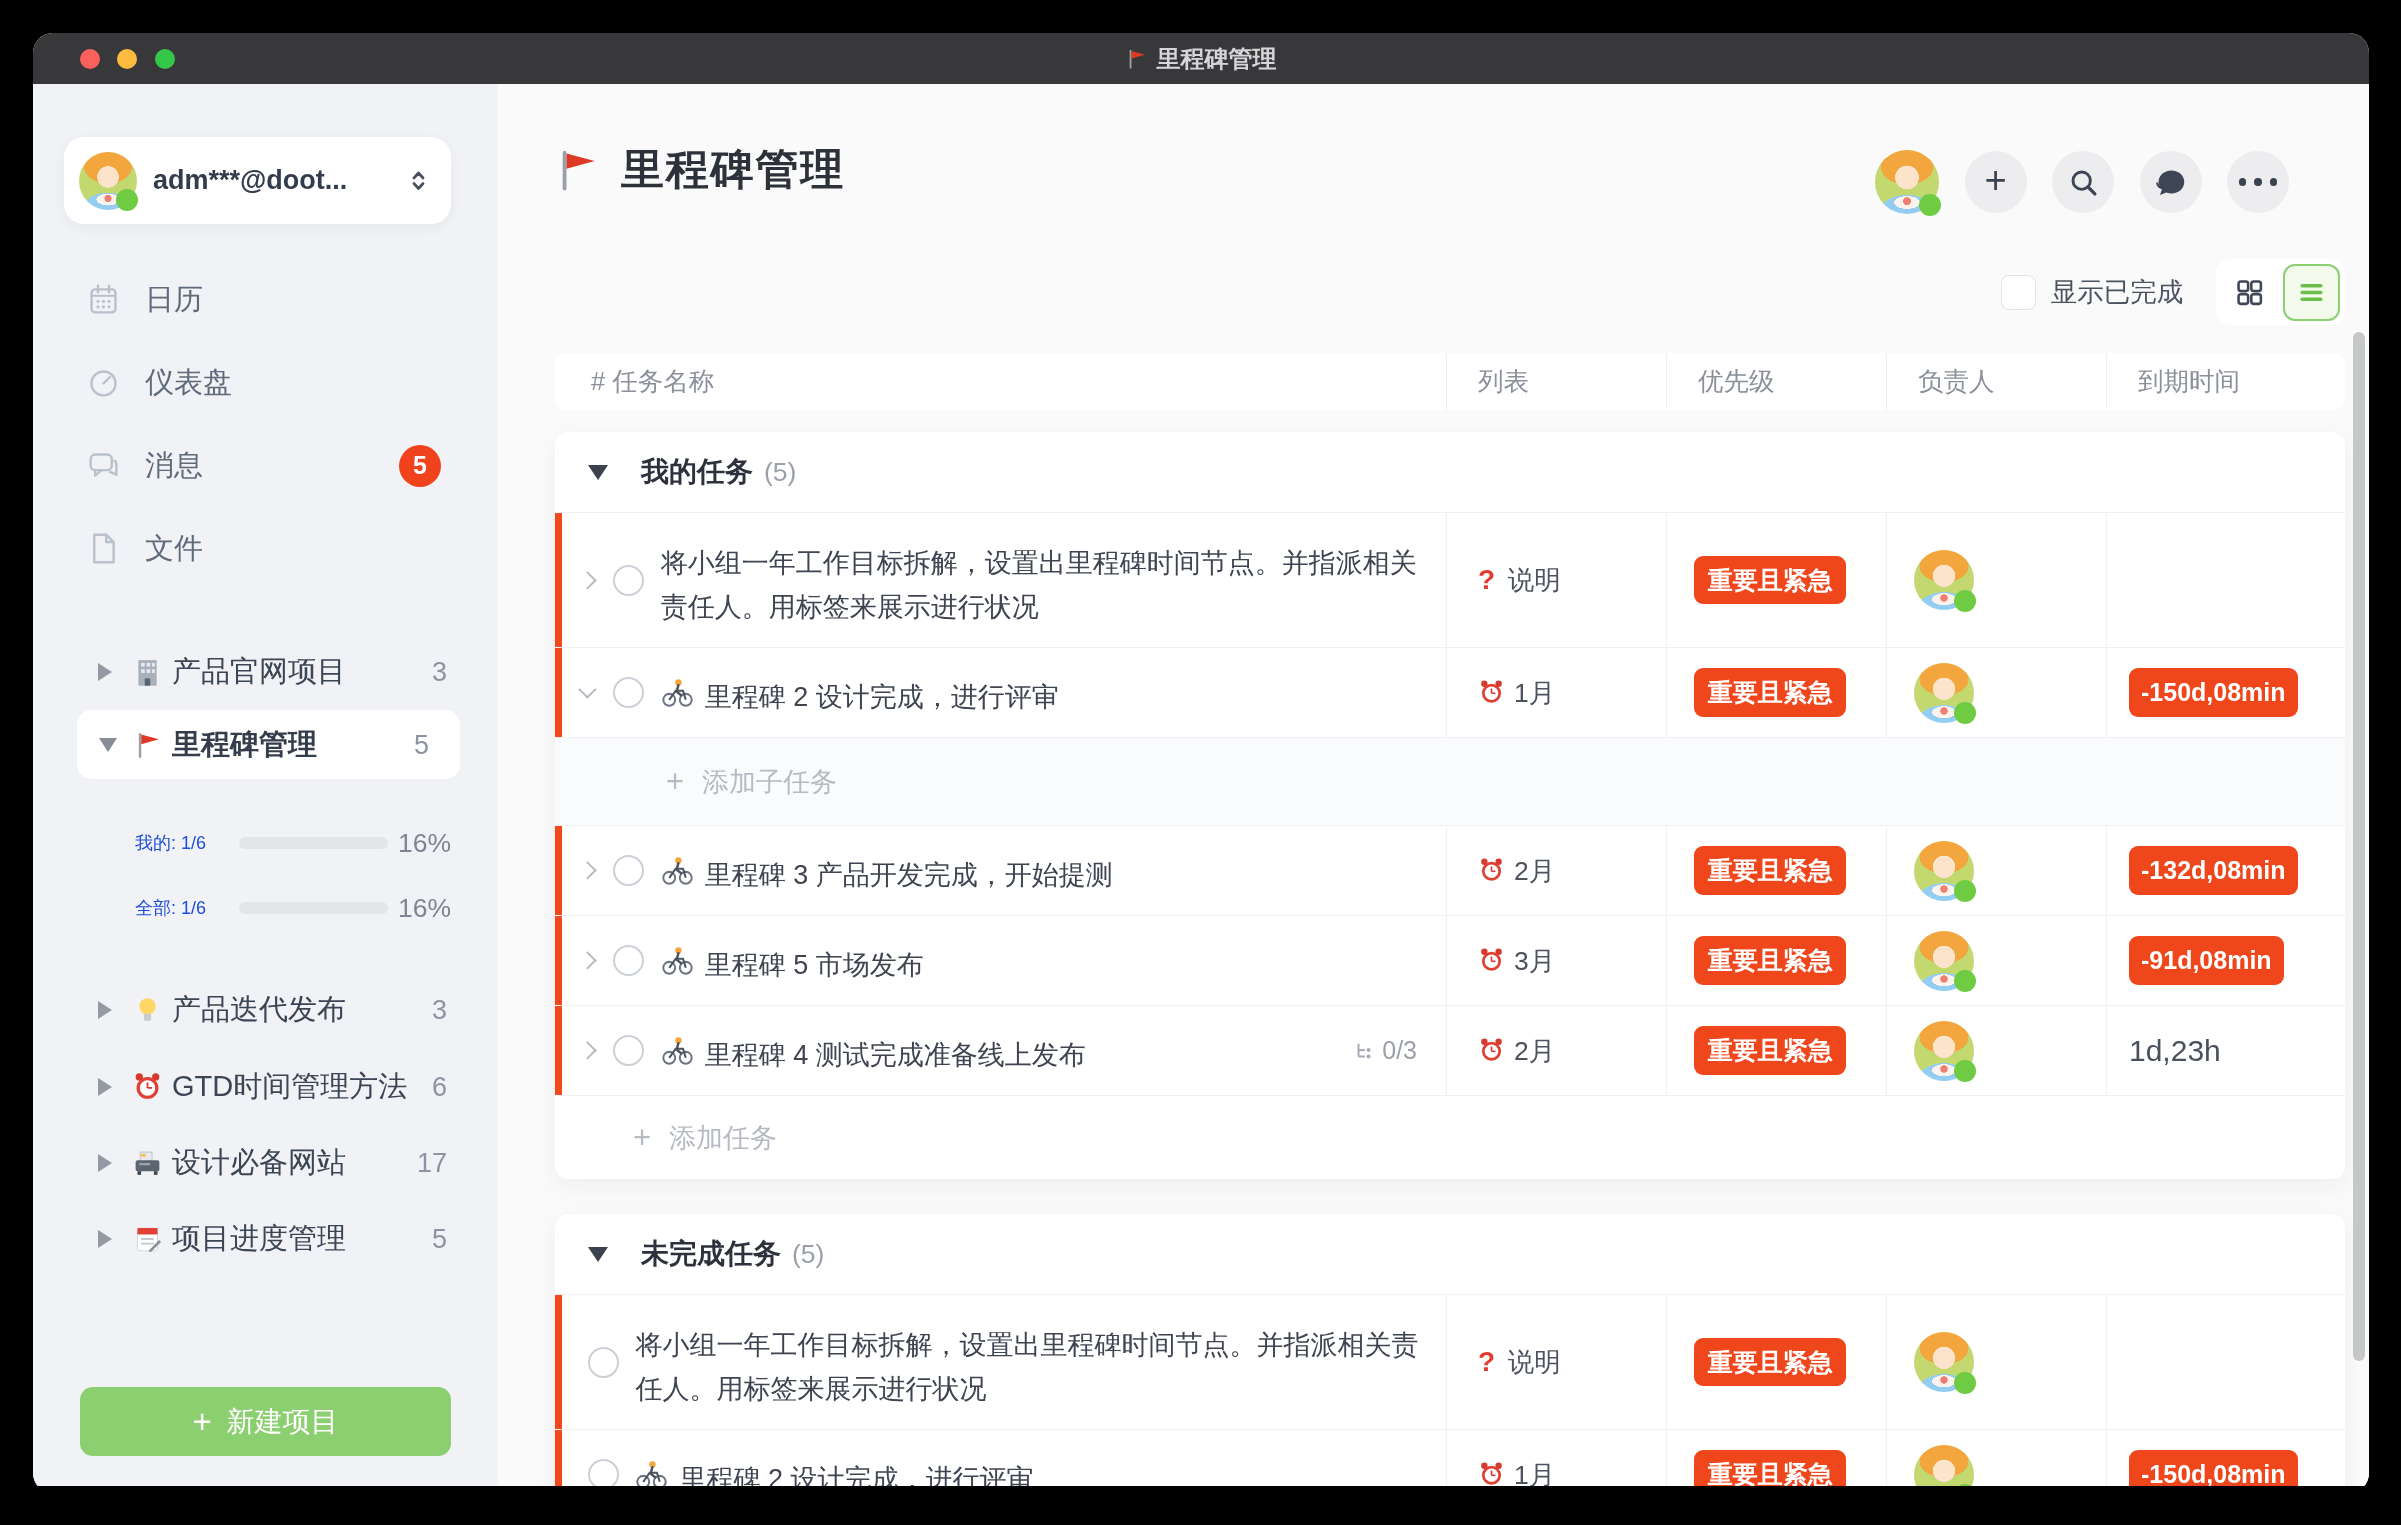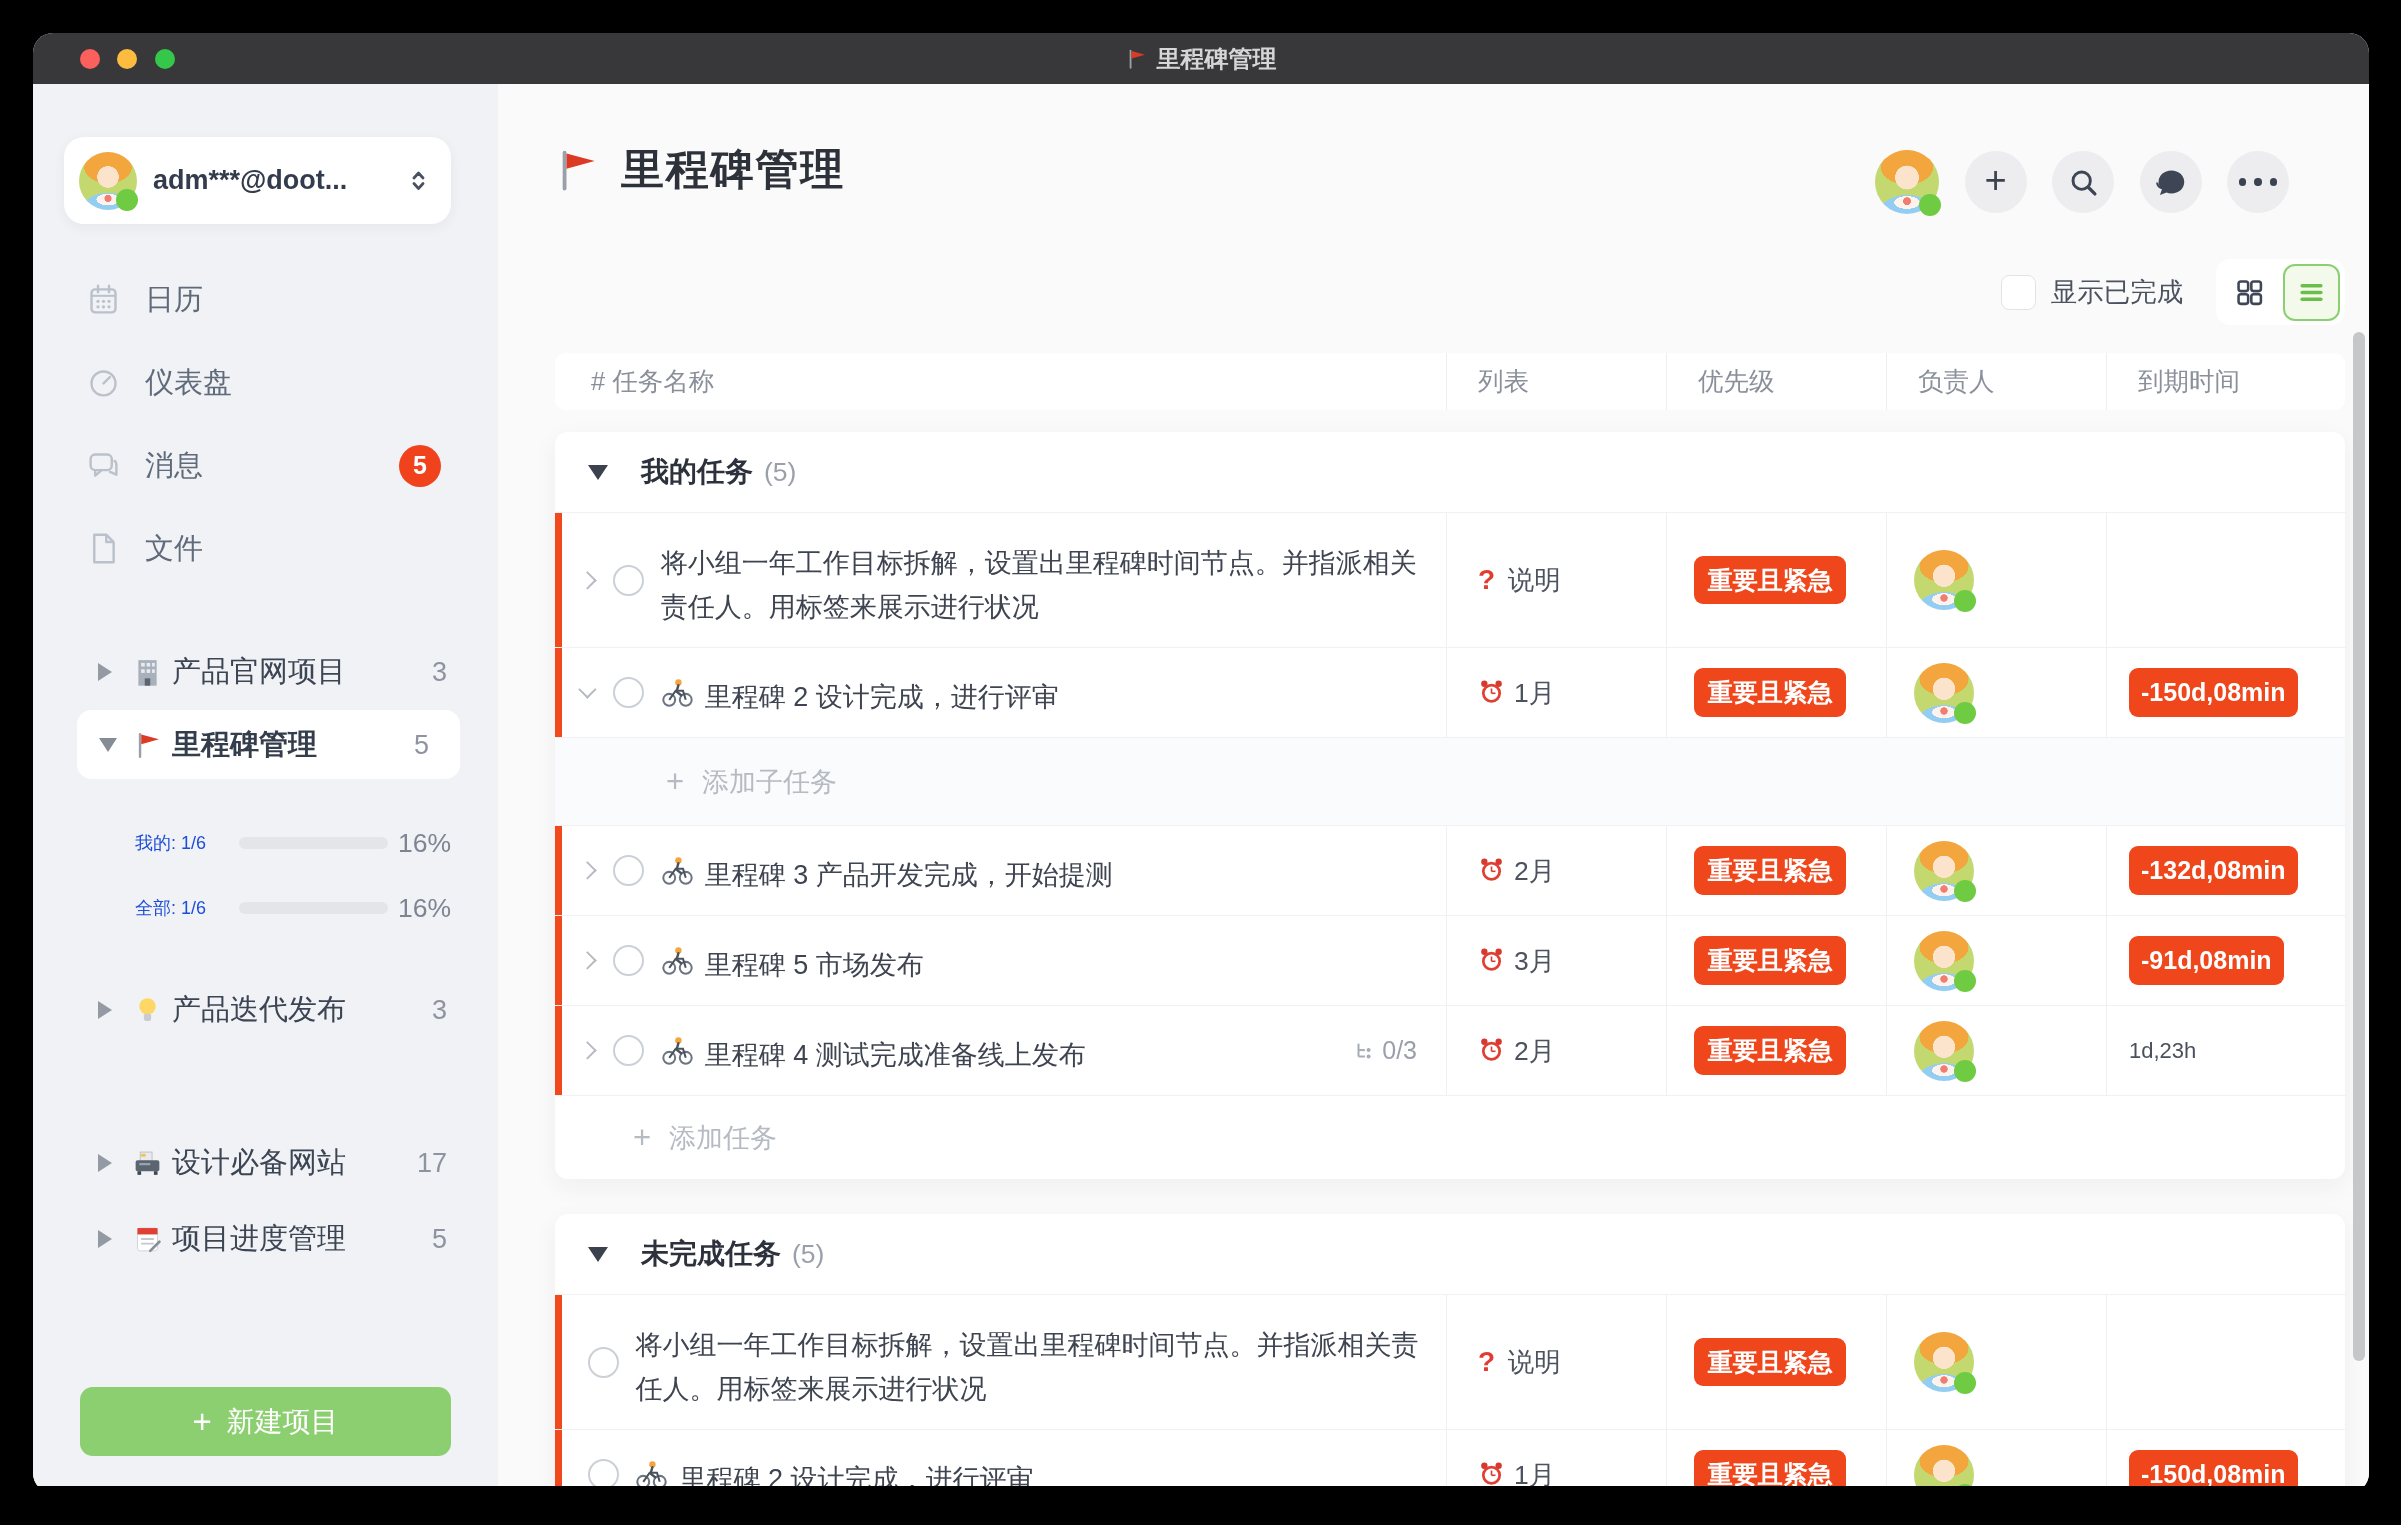--- a/index.html
+++ b/index.html
@@ -101,21 +101,21 @@
   .ring { width:31px; height:31px; border:2.7px solid #cbd0d7; border-radius:50%; flex:none; margin-right:16.4px; }
   .ttext { font-size:27px; color:#3e4450; line-height:44px;margin-top:9px; }
   .subtask { margin-left:auto; display:flex; align-items:center; gap:7.3px; font-size:25px; color:#9aa0aa; padding-right:11px; flex:none; }
   .cell.list { padding-left:31px; gap:9px; font-size:26.5px; color:#4c525e; }
   .qmark { color:#e23c30; font-weight:800; font-size:28px; margin-right:3.6px; }
   .badge { background:#f0461c; color:#fff; font-weight:700; font-size:25px; padding:10px 13.7px; border-radius:9px; line-height:1.15; white-space:nowrap; }
   .cell.pri { padding-left:27px; }
   .cell.owner { padding-left:27px; }
   .cell.due { padding-left:22px; }
   .due-badge { background:#f0461c; color:#fff; font-weight:700; font-size:25px; padding:10px 12px; border-radius:9px; white-space:nowrap; }
-  .due-plain { font-size:22px; color:#4a505c; }
+  .due-plain { font-size:30px; color:#4a505c; }
   .add-row { display:flex; align-items:center; border-top:0.9px solid #f1f1f3; height:84px; font-size:27px; color:#b6bac2; cursor:pointer; }
   .add-row .plus-ico { font-size:31px; font-weight:300; margin-right:18px; }
   .add-row.sub { height:88px; background:#fafbfc; padding-left:111px; }
   .add-row.task { padding-left:78px; }
 
   .scrollbar { position:absolute; right:3.6px; top:248px; width:12px; height:1029px; border-radius:6.4px; background:#c6c7c9; }
 
   .noc { flex:none; }
 </style>
 </head>
@@ -234,20 +234,33 @@
         <div class="proj-row" style="top:887px;">
           <span class="caret-r"></span>
           <svg class="proj-ico" width="31" height="31" viewBox="0 0 34 34">
               <circle cx="17" cy="13" r="9" fill="#ffd766"></circle>
               <rect x="13" y="21" width="8" height="8" rx="2" fill="#c9cdd3"></rect>
             </svg>
           <span class="proj-name">产品迭代发布</span>
           <span class="proj-count">3</span>
         </div>
 
+        <div class="proj-row" style="top:964px;">
+          <span class="caret-r"></span>
+          <svg class="proj-ico" width="31" height="31" viewBox="0 0 34 34">
+              <circle cx="8" cy="6" r="4" fill="#d63a2f"></circle>
+              <circle cx="26" cy="6" r="4" fill="#d63a2f"></circle>
+              <circle cx="17" cy="18" r="12" fill="#e04034"></circle>
+              <circle cx="17" cy="18" r="8.5" fill="#fff"></circle>
+              <line x1="17" y1="18" x2="17" y2="12" stroke="#d63a2f" stroke-width="2"></line>
+              <line x1="17" y1="18" x2="22" y2="18" stroke="#d63a2f" stroke-width="2"></line>
+            </svg>
+          <span class="proj-name">GTD时间管理方法</span>
+          <span class="proj-count">6</span>
+        </div>
 
         <div class="proj-row" style="top:1040px;">
           <span class="caret-r"></span>
           <svg class="proj-ico" width="31" height="31" viewBox="0 0 34 34">
               <rect x="9" y="5" width="13" height="10" fill="#e8eaec" stroke="#b9bfc7"></rect>
               <rect x="10" y="7" width="5" height="3" fill="#f2c14e"></rect>
               <rect x="4" y="14" width="26" height="12" rx="2" fill="#5b6570"></rect>
               <rect x="6" y="26" width="4" height="4" fill="#3e4650"></rect>
               <rect x="24" y="26" width="4" height="4" fill="#3e4650"></rect>
               <rect x="8" y="17" width="12" height="2.5" fill="#9aa3ad"></rect>

